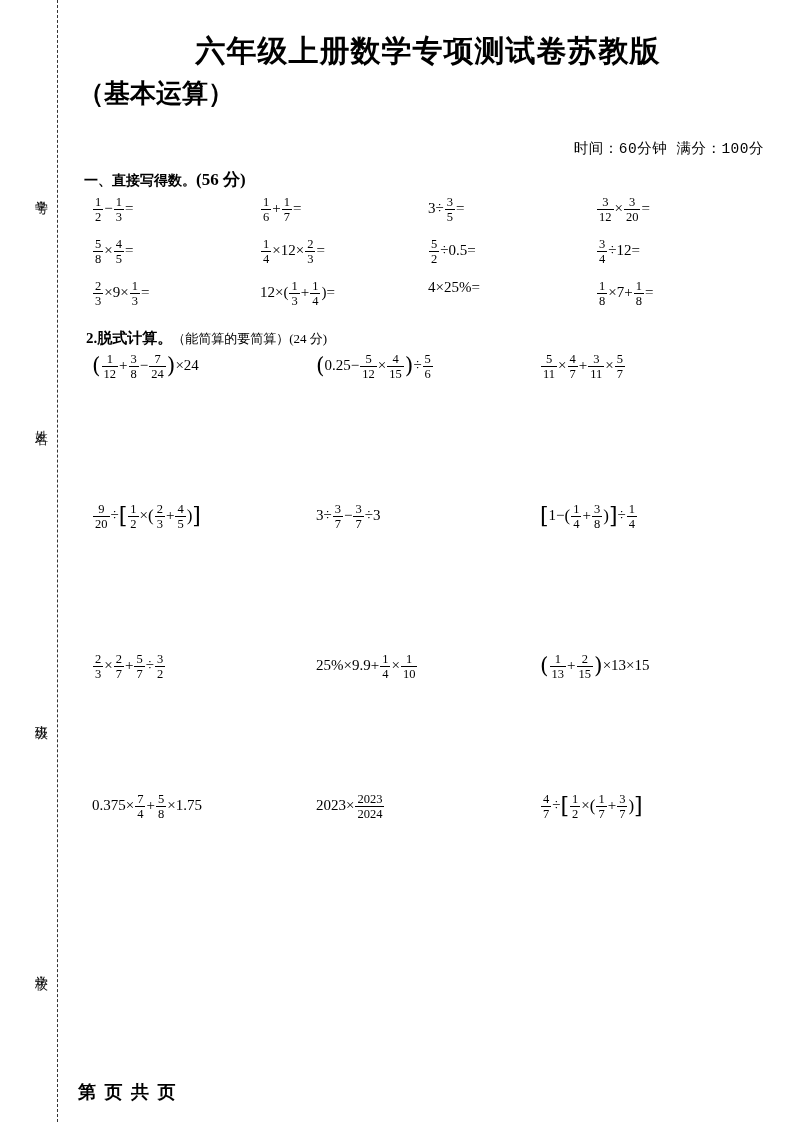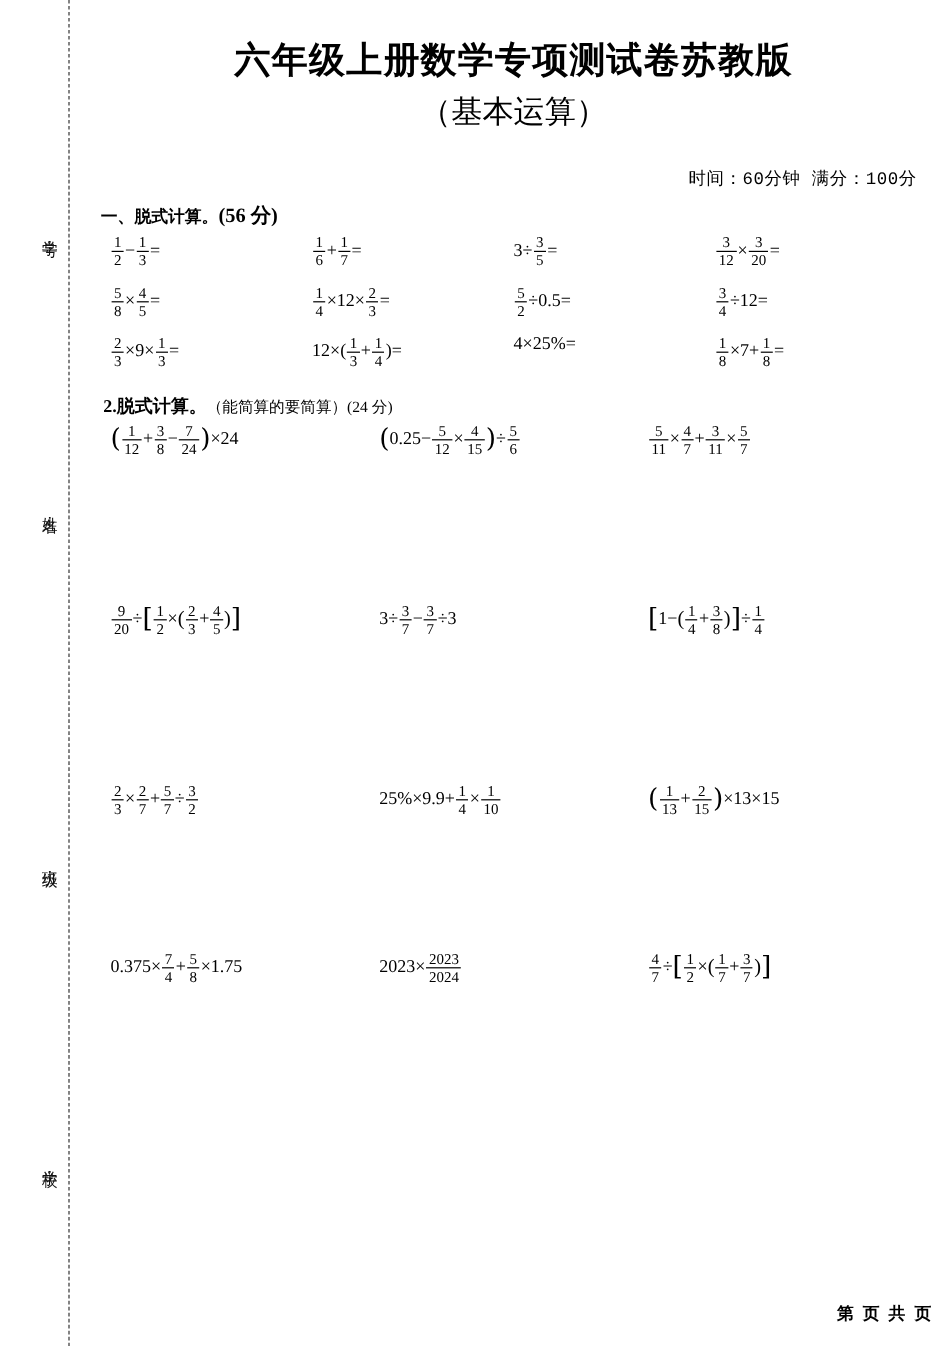--- a/index.html
+++ b/index.html
@@ -58,23 +58,22 @@
   .title {
     text-align: center;
     font-size: 30px;
     font-weight: bold;
     letter-spacing: 1px;
     margin: 32px 0 0 0;
     line-height: 1.25;
     font-family: "DejaVu Serif", "Liberation Serif", serif;
   }
   .title2 {
-    text-align: center;
     font-size: 26px;
-    font-weight: normal;
+    font-weight: bold;
     margin-top: 6px;
     font-family: "DejaVu Serif", "Liberation Serif", serif;
   }
 
   .meta {
     text-align: right;
     font-size: 14.5px;
     margin: 28px 14px 6px 0;
     letter-spacing: 0.5px;
     font-family: Liberation Mono, monospace;
@@ -141,22 +140,22 @@
 
   .block2 .mcell { height: 150px; }
   .block3 .mcell { height: 150px; }
   .block4 .mcell { height: 140px; }
 
   .footer {
     position: absolute;
     bottom: 18px;
     left: 0;
     width: 700px;
-    text-align: right;
-    font-size: 14px;
+    text-align: left;
+    font-size: 18px;
     font-weight: bold;
     letter-spacing: 2px;
   }
 </style>
 </head>
 <body>
 
 <div class="cutline"></div>
 
 <div class="vlabels">
@@ -168,21 +167,21 @@
 
 <div class="page">
 
   <div class="title">六年级上册数学专项测试卷苏教版</div>
   <div class="title2">（基本运算）</div>
 
   <div class="meta">时间：60分钟  满分：100分</div>
 
 
   <div class="sec-title">
-    <span>一、脱式计算。</span><span class="pts">(56 分)</span>
+    <span>一、直接写得数。</span><span class="pts">(56 分)</span>
   </div>
 
 
   <div class="mrow r1 g4">
     <div class="mcell"><span class="expr"><span class="frac"><span class="num">1</span><span class="den">2</span></span>−<span class="frac"><span class="num">1</span><span class="den">3</span></span>=</span></div>
     <div class="mcell"><span class="expr"><span class="frac"><span class="num">1</span><span class="den">6</span></span>+<span class="frac"><span class="num">1</span><span class="den">7</span></span>=</span></div>
     <div class="mcell"><span class="expr">3÷<span class="frac"><span class="num">3</span><span class="den">5</span></span>=</span></div>
     <div class="mcell"><span class="expr"><span class="frac"><span class="num">3</span><span class="den">12</span></span>×<span class="frac"><span class="num">3</span><span class="den">20</span></span>=</span></div>
   </div>
   <div class="mrow r1 g4">

